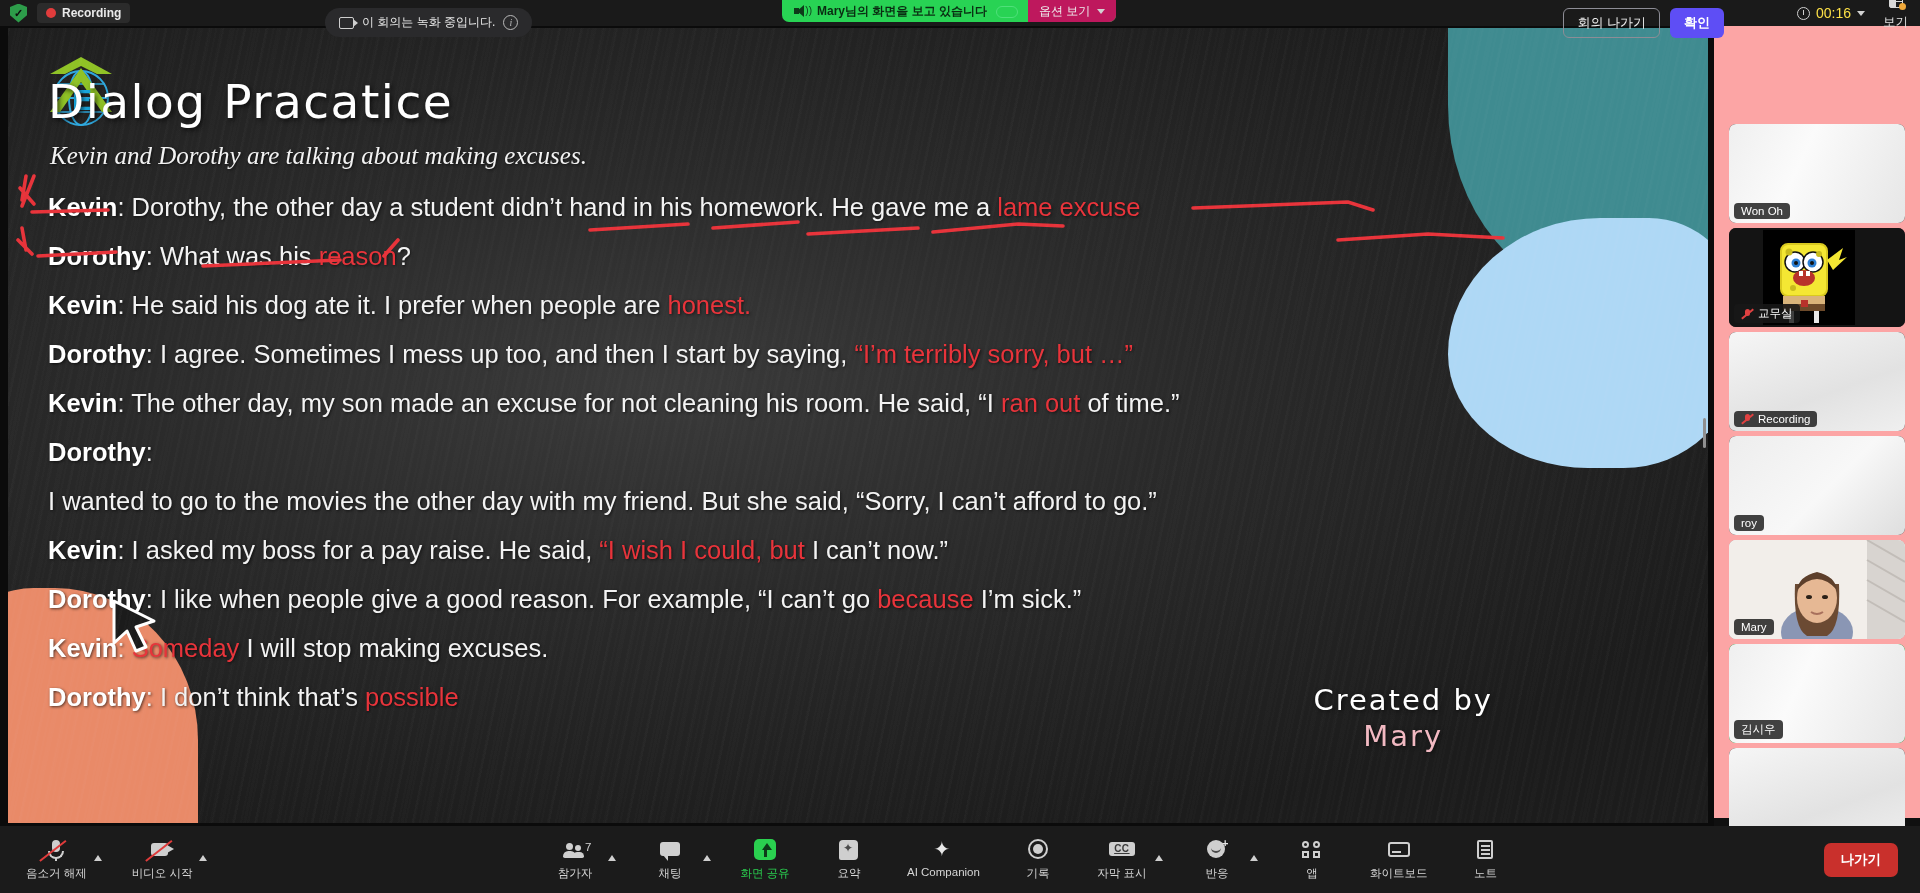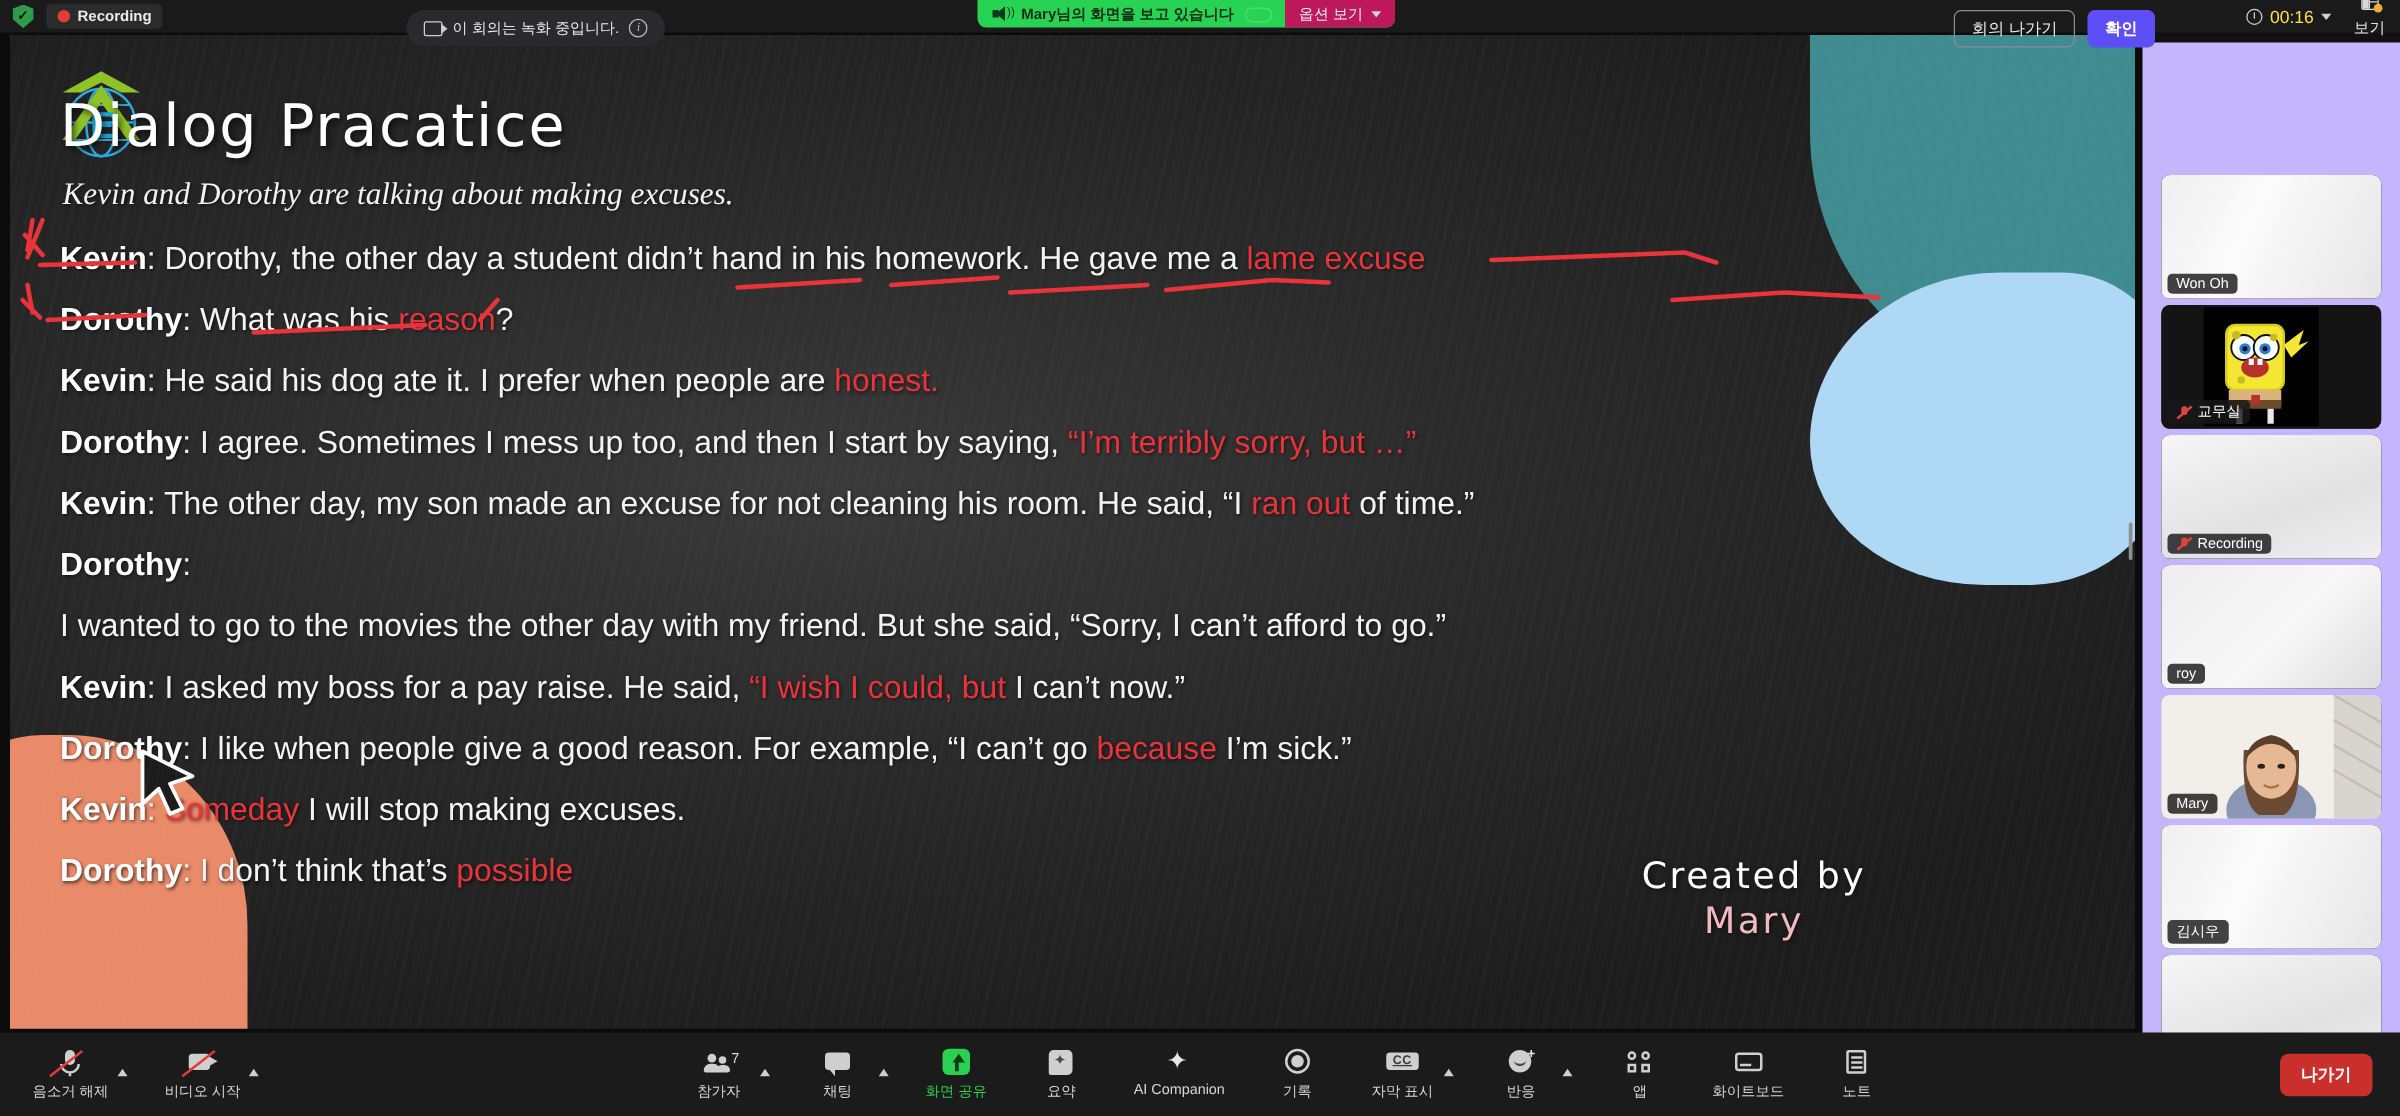--- a/index.html
+++ b/index.html
@@ -160,21 +160,21 @@
   .credit .c2 { font-size: 29px; color: #f2b9c2; letter-spacing: 2px; margin-top: 2px; text-shadow: 1px 1px 4px rgba(0,0,0,.6); }
 
   
   .ink { position:absolute; left:0; top:0; width:1700px; height:795px; pointer-events:none; }
 
   .cursor { position: absolute; left: 100px; top: 569px; width: 52px; height: 56px; }
 
   .scroll-tick { position:absolute; right: 2px; top: 390px; width: 3px; height: 30px; background:#8f8f8f; border-radius:2px; }
 
   
-  .panel { position:absolute; right: 0; top: 34px; width: 206px; height: 800px; background: #c4b5fd; }
+  .panel { position:absolute; right: 0; top: 18px; width: 206px; height: 800px; background: #fca5a5; }
   .tile {
     position: relative; margin: 0 auto 5px; width: 176px; height: 99px;
     background: #1e1e1e; border-radius: 7px; overflow: hidden;
   }
   .tile.first { margin-top: 106px; }
   .tile.speaking { box-shadow: inset 0 0 0 3px #2ad04f; }
   .tile .name {
     position: absolute; left: 5px; bottom: 4px;
     background: rgba(24,24,24,0.82); color: #fff;
     font-size: 11.5px; padding: 2px 7px; border-radius: 4px;

